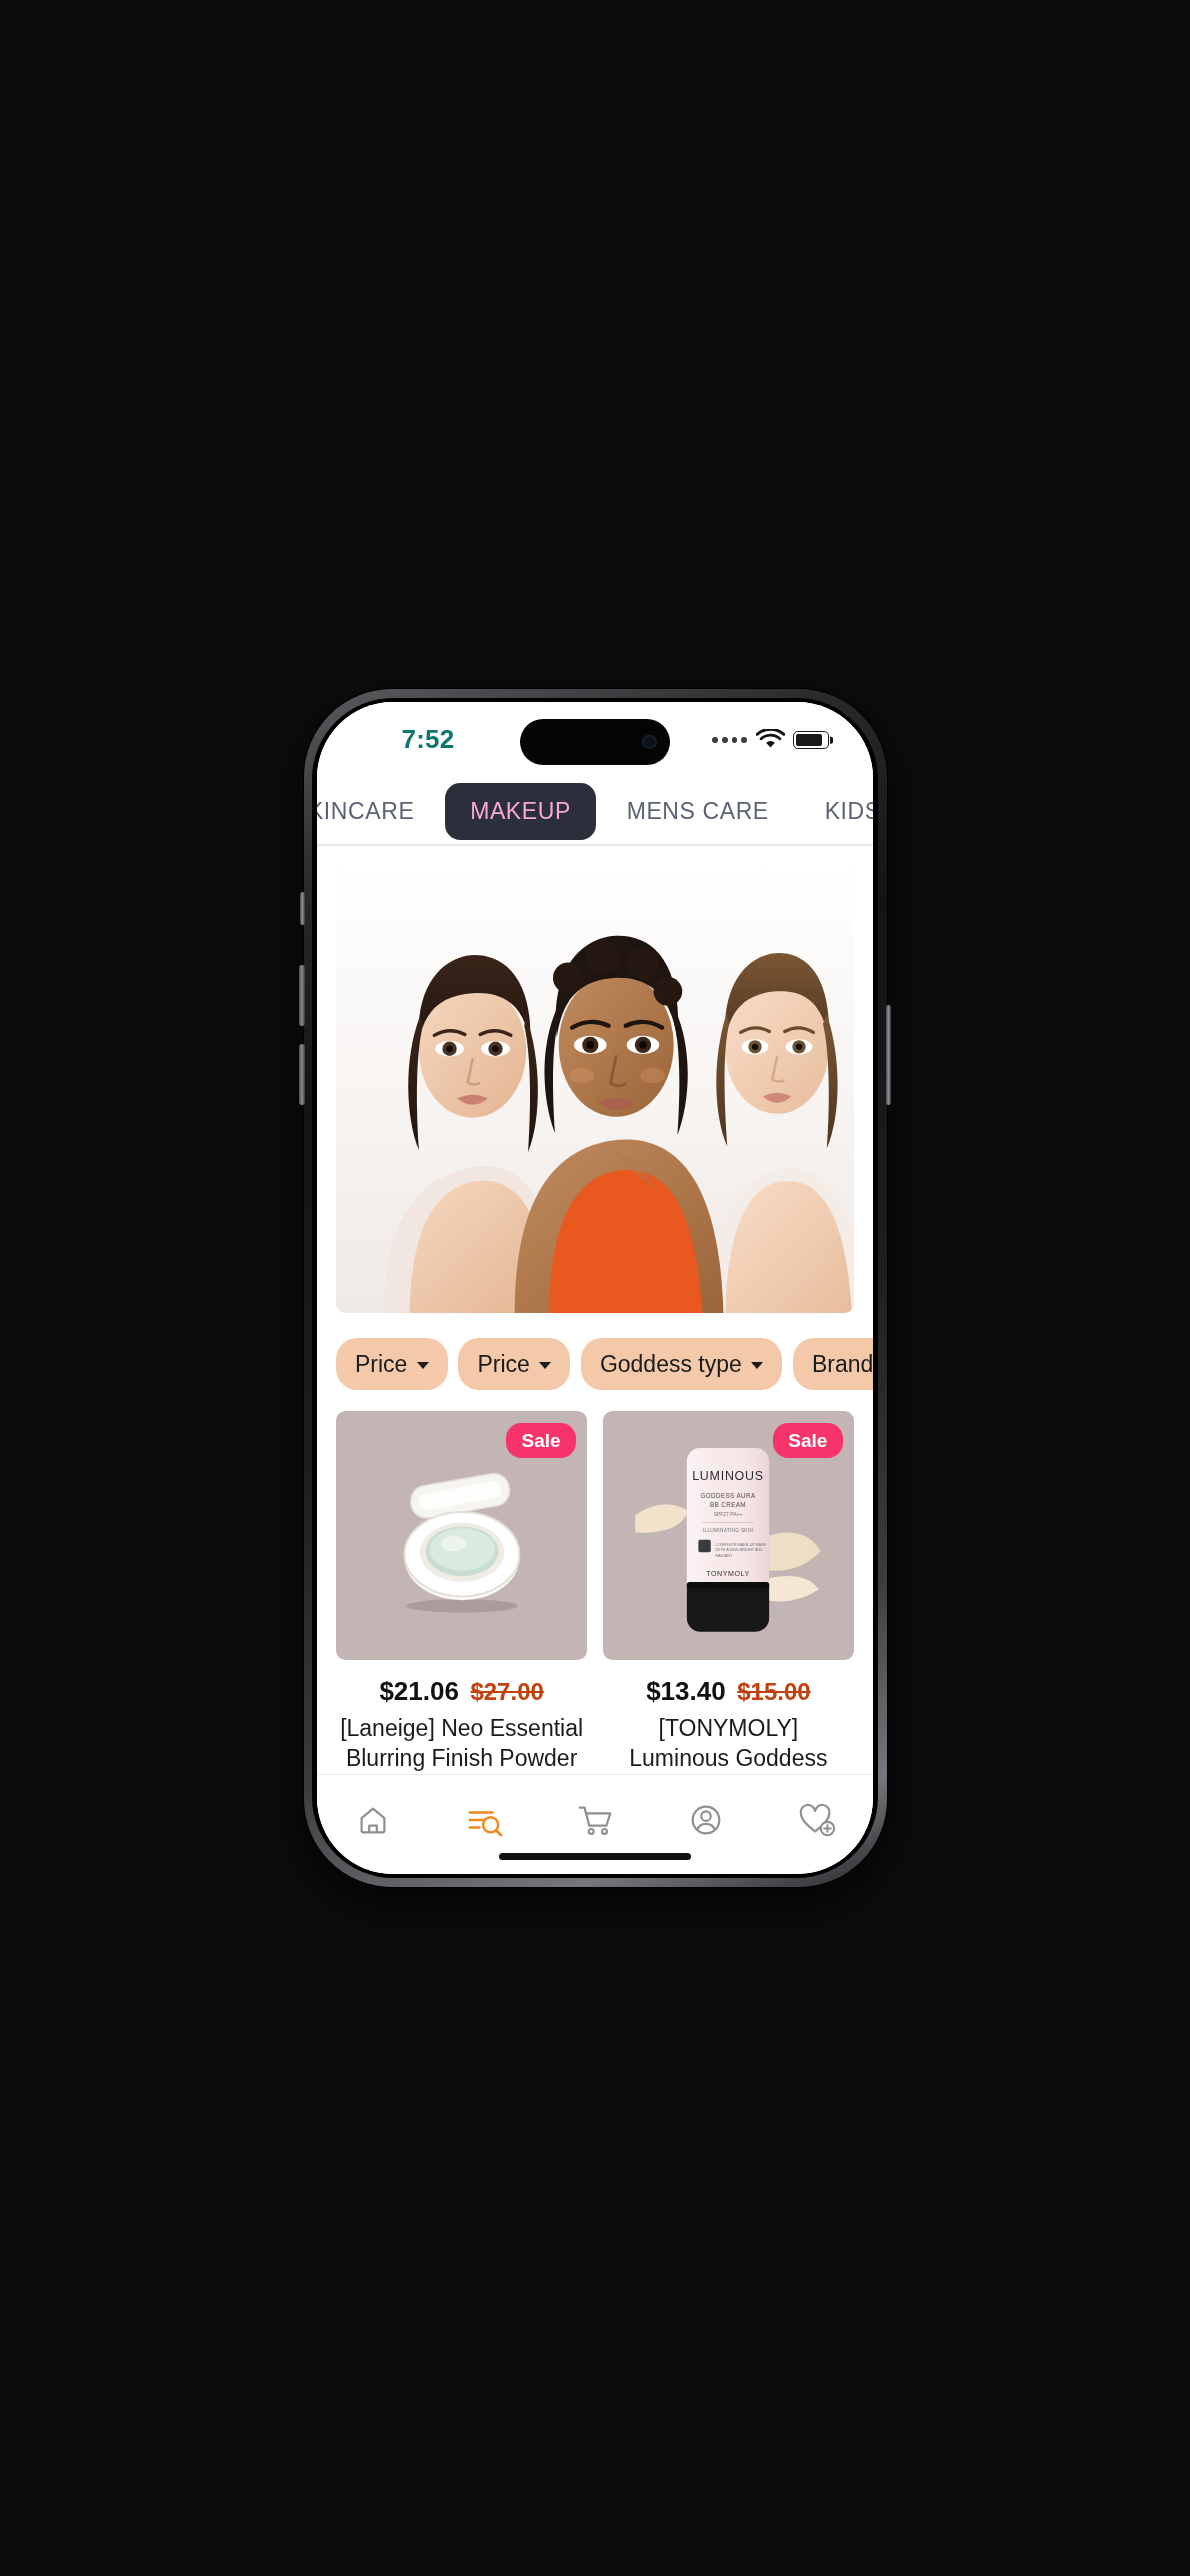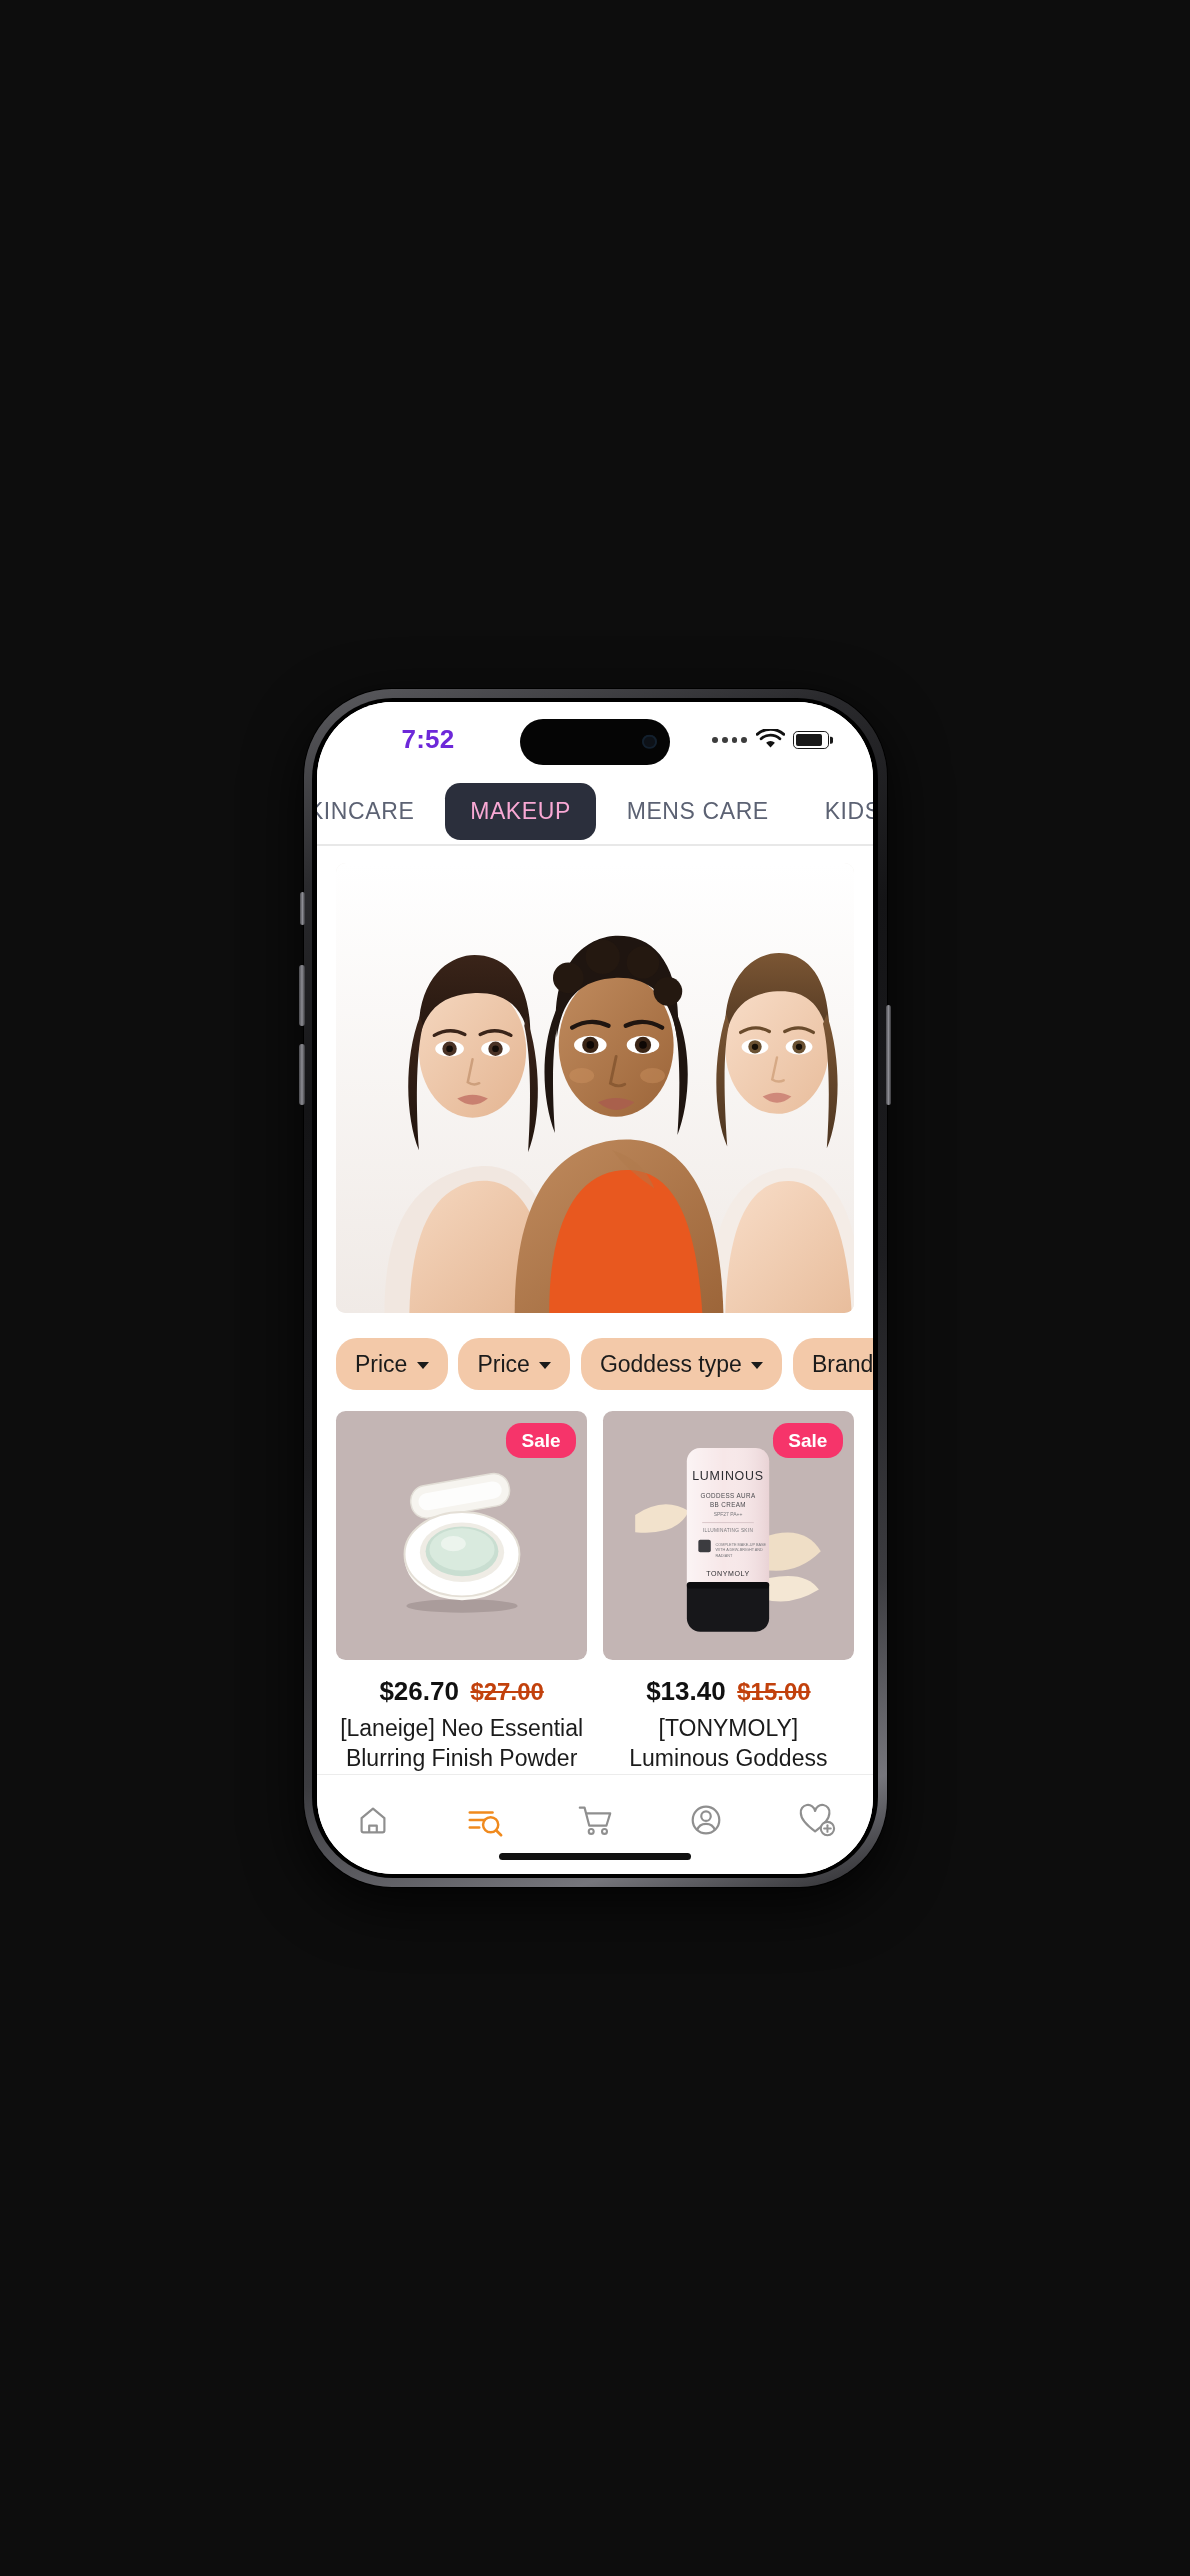--- a/index.html
+++ b/index.html
@@ -51,21 +51,21 @@
   
   .statusbar {
     position: relative;
     height: 75px; flex: 0 0 75px;
     display: flex; align-items: center;
     padding: 0 44px;
     background: #fff;
     z-index: 5;
   }
   .sb-time {
-    font-size: 26px; font-weight: 600; color: #6d28d9;
+    font-size: 26px; font-weight: 600; color: #0f766e;
     letter-spacing: 0.2px; width: 115px; text-align: center;
     margin-left: 9.6px;
   }
   .island {
     position: absolute; left: 50%; top: 16.3px; transform: translateX(-50%);
     width: 150px; height: 46px; border-radius: 25px; background: #050505;
   }
   .island::after {
     content: ""; position: absolute; right: 13.4px; top: 50%;
     transform: translateY(-50%);
@@ -383,21 +383,21 @@
                   <ellipse cx="95" cy="118" rx="60" ry="44" fill="#fbf9f4"></ellipse>
                   <ellipse cx="95" cy="114" rx="60" ry="44" fill="#ffffff"></ellipse>
                   <ellipse cx="95" cy="114" rx="60" ry="44" fill="none" stroke="#e4dfd6" stroke-width="2"></ellipse>
                   <ellipse cx="95" cy="112" rx="44" ry="31" fill="#efece5"></ellipse>
                   <ellipse cx="95" cy="111" rx="38" ry="26" fill="#c9ded1"></ellipse>
                   <ellipse cx="95" cy="109" rx="34" ry="22" fill="#d9eade"></ellipse>
                   <ellipse cx="86" cy="103" rx="13" ry="8" fill="#eef6f0" opacity=".85"></ellipse>
                 </svg>
               </div>
               <div class="prices">
-                <span class="price-now">$26.70</span>
+                <span class="price-now">$21.06</span>
                 <span class="price-old">$27.00</span>
               </div>
               <div class="pname">[Laneige] Neo Essential Blurring Finish Powder 7g</div>
             </div>
 
             <div class="card">
               <div class="thumb">
                 <span class="badge">Sale</span>
                 <svg width="220" height="225" viewBox="0 0 230 235">
 

